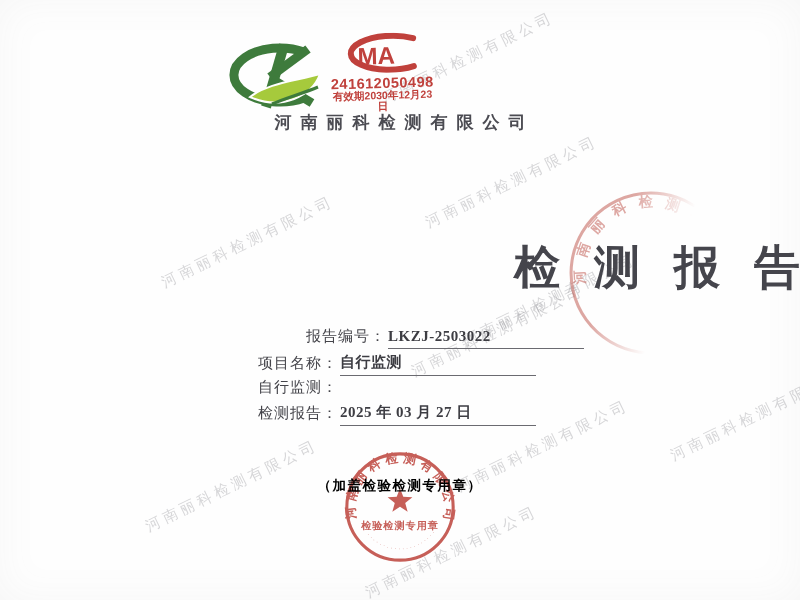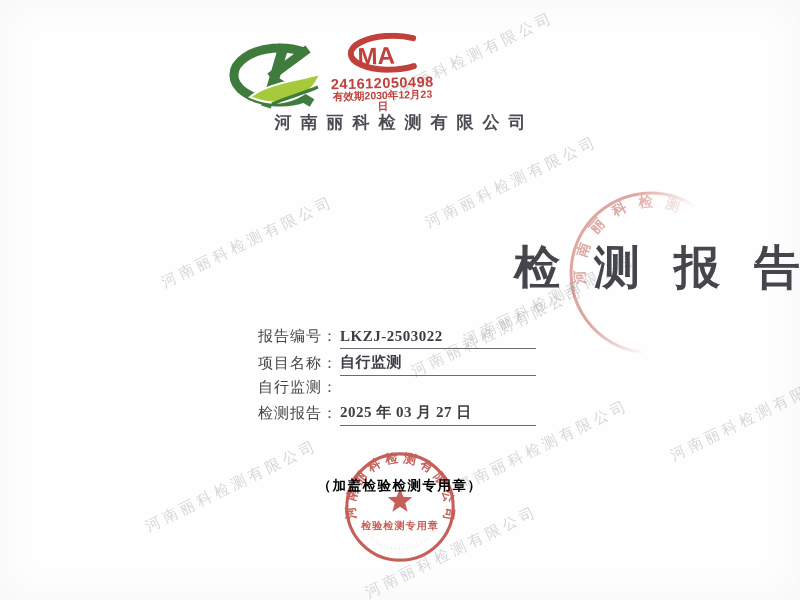--- a/index.html
+++ b/index.html
@@ -38,21 +38,21 @@
   
   .fields{position:absolute;left:258px;top:0;z-index:3;}
   .frow{position:absolute;display:flex;align-items:flex-end;white-space:nowrap;}
   .flabel{
     font-size:15px;color:#45454b;letter-spacing:1px;padding-bottom:3px;width:82px;
   }
   .fvalue{
     width:196px;border-bottom:1.2px solid #6a6a70;
     font-size:15px;font-weight:600;color:#3d3d43;padding-bottom:3px;letter-spacing:.5px;
   }
-  .r1{top:327px;} .r2{top:353px;font-family:Liberation Mono, monospace;} .r3{top:378px;} .r4{top:403px;}
+  .r1{top:327px;margin-left:48px;} .r2{top:353px;font-family:Liberation Mono, monospace;} .r3{top:378px;} .r4{top:403px;}
   
   .seal{position:absolute;left:342px;top:449px;width:116px;height:116px;z-index:4;opacity:.92;}
   .seal-ring-text{fill:#c2524b;font-weight:bold;}
   .seal-center-text{fill:#c2524b;font-weight:bold;letter-spacing:1px;}
   .seal-dots{fill:#c2524b;}
   .seal-note{
     position:absolute;left:0;top:477px;width:100%;text-align:center;z-index:5;
     font-size:13.5px;color:#000000;letter-spacing:1.5px;font-weight:600;
   }
   .side-seal{

